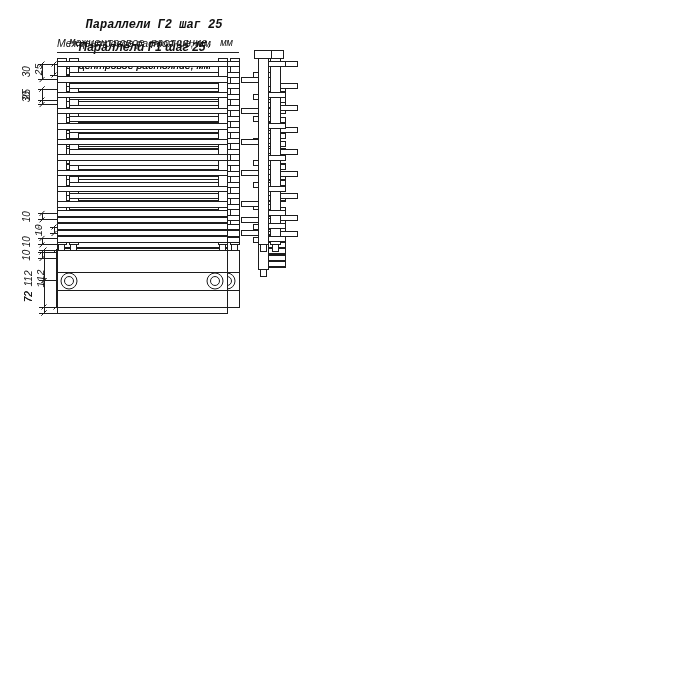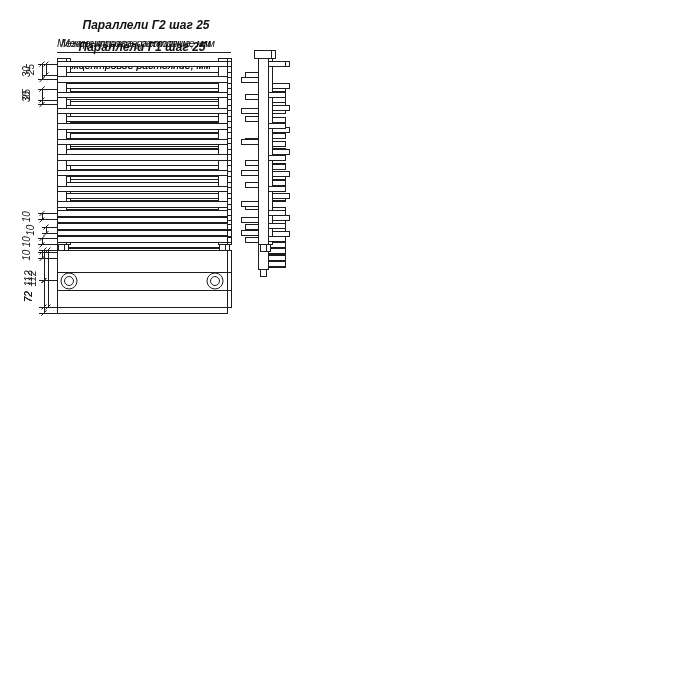--- a/index.html
+++ b/index.html
@@ -1,20 +1,20 @@
 <!DOCTYPE html>
 <html><head>
 <meta charset="utf-8">
 <style>
   html,body{margin:0;padding:0;background:#ffffff;}
   .canvas{position:relative;width:700px;height:700px;background:#fff;overflow:hidden;
           font-family:"Liberation Sans",sans-serif;}
   .panel{position:absolute;width:350px;height:350px;}
   #panel-0{left:0;top:0;} #panel-1{left:360;top:0;}
-  #panel-2{left:4px;top:350;} #panel-3{left:360;top:350;}
+  #panel-2{left:12px;top:350;font-family:Liberation Mono, monospace;} #panel-3{left:360;top:350;}
   .panel .title{position:absolute;left:52px;width:180px;text-align:center;
                 font-size:12px;font-weight:bold;font-style:italic;color:#111;
                 white-space:nowrap;}
   .panel .subtitle{position:absolute;left:57px;width:170px;
                 font-size:10.5px;font-style:italic;color:#111;
                 border-bottom:1px solid #222;padding-bottom:3px;white-space:nowrap;}
   .row0 .title{top:40px;} .row0 .subtitle{top:59px;}
   .row1 .title{top:18px;} .row1 .subtitle{top:37px;}
   svg.draw{position:absolute;left:0;top:0;width:350px;height:350px;}
 </style>

